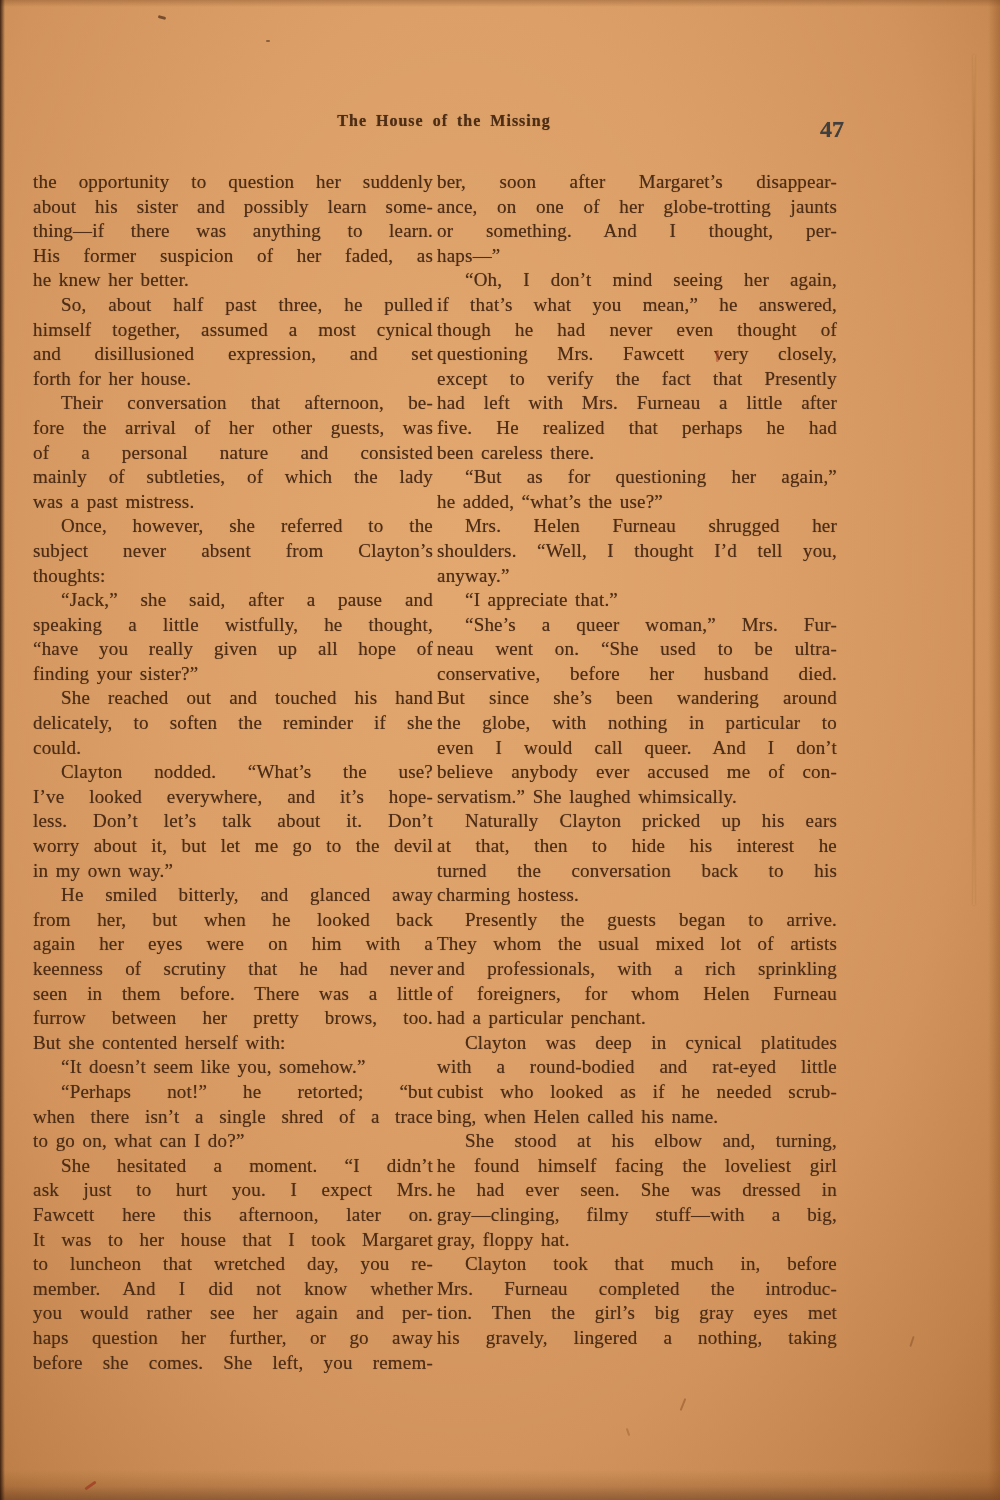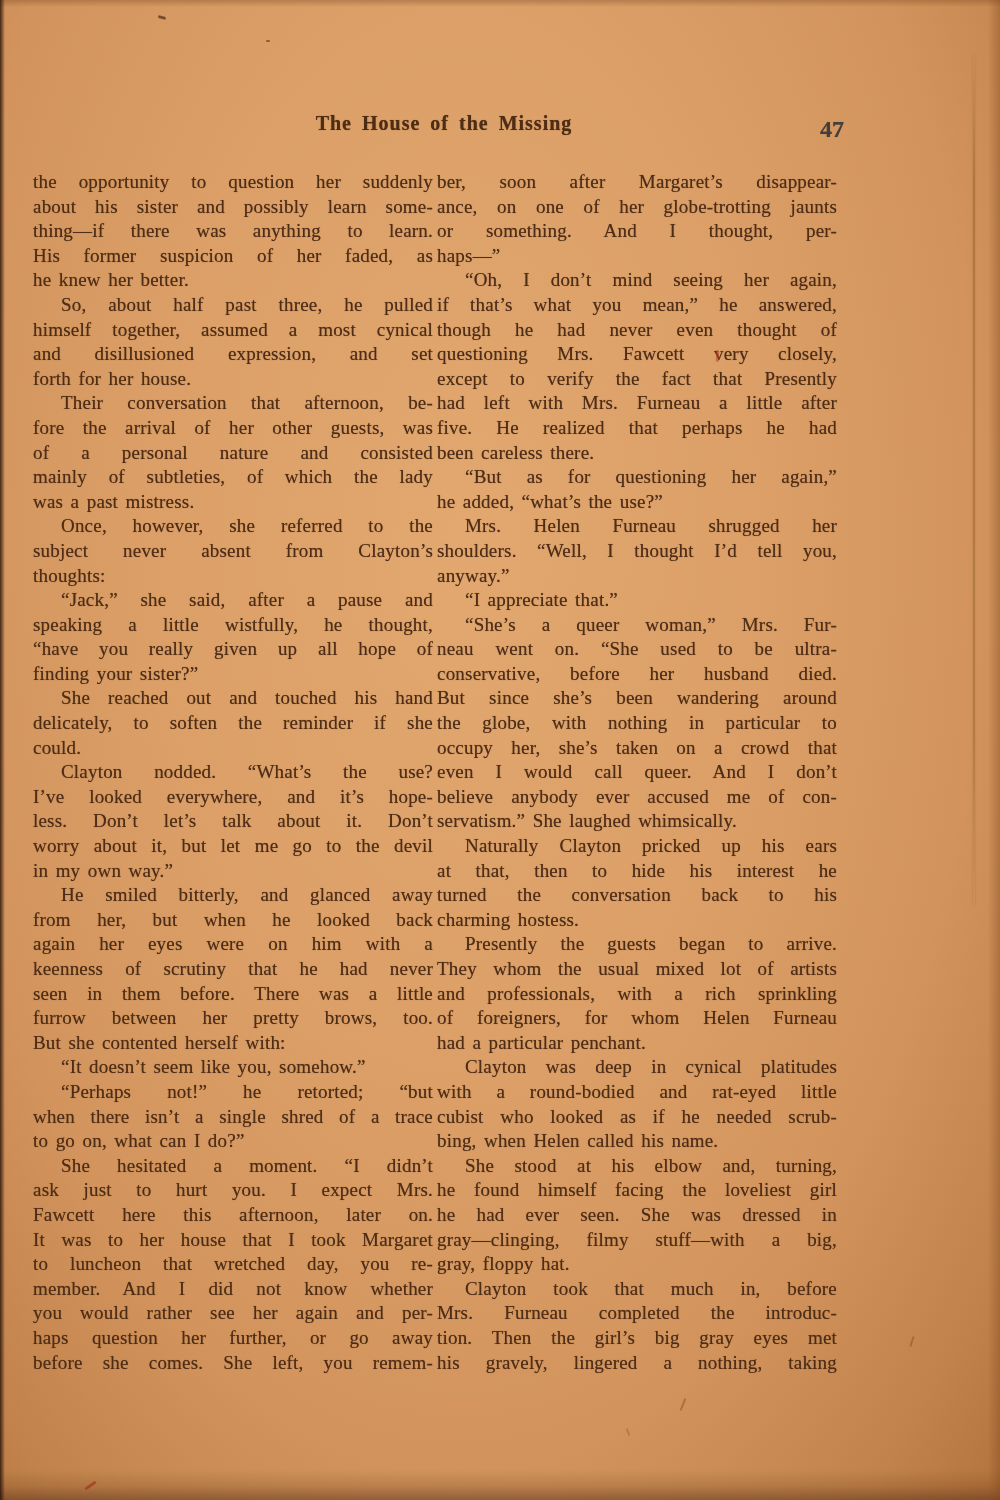--- a/index.html
+++ b/index.html
@@ -9,21 +9,21 @@
     background:
       linear-gradient(to right, rgba(40,18,8,.85), rgba(40,18,8,0) 5px),
       linear-gradient(to left, rgba(125,68,28,.38), rgba(125,68,28,0) 12px),
       linear-gradient(to bottom, rgba(100,52,20,.30), rgba(100,52,20,0) 7px),
       linear-gradient(to top, rgba(70,32,12,.45), rgba(110,60,25,.22) 14px, rgba(110,60,25,0) 30px),
       radial-gradient(ellipse at 46% 36%, #e2a870 0%, #db9f67 40%, #d2945c 68%, #c1834b 88%, #b2733c 100%);
   }
   .page{position:absolute;inset:0;color:#4b2b16;}
   .header{position:absolute;left:33px;top:112px;width:822px;text-align:center;}
   .title{
-    font-size:20px;font-weight:bold;letter-spacing:1px;word-spacing:4px;
+    font-size:16px;font-weight:bold;letter-spacing:1px;word-spacing:4px;
     color:#4e2d15;text-shadow:0 0 .8px rgba(78,45,21,.75);
   }
   .pagenum{
     position:absolute;left:820px;top:116px;font-size:24px;font-weight:bold;
     color:#404040;text-shadow:0 0 .7px rgba(78,45,21,.7);
   }
   .body-text{position:absolute;left:33px;top:170px;display:flex;}
   .col{width:400px;}
   .col.right{margin-left:4px;}
   .line{
@@ -127,21 +127,20 @@
         <p class="line end">he added, “what’s the use?”</p>
         <p class="line indent">Mrs. Helen Furneau shrugged her</p>
         <p class="line">shoulders.  “Well, I thought I’d tell you,</p>
         <p class="line end">anyway.”</p>
         <p class="line indent end">“I appreciate that.”</p>
         <p class="line indent">“She’s a queer woman,” Mrs. Fur-</p>
         <p class="line">neau went on.  “She used to be ultra-</p>
         <p class="line">conservative, before her husband died.</p>
         <p class="line">But since she’s been wandering around</p>
         <p class="line">the globe, with nothing in particular to</p>
-        <p class="line">occupy her, she’s taken on a crowd that</p>
         <p class="line">even I would call queer.  And I don’t</p>
         <p class="line">believe anybody ever accused me of con-</p>
         <p class="line end">servatism.”  She laughed whimsically.</p>
         <p class="line indent">Naturally Clayton pricked up his ears</p>
         <p class="line">at that, then to hide his interest he</p>
         <p class="line">turned the conversation back to his</p>
         <p class="line end">charming hostess.</p>
         <p class="line indent">Presently the guests began to arrive.</p>
         <p class="line">They whom the usual mixed lot of artists</p>
         <p class="line">and professionals, with a rich sprinkling</p>

